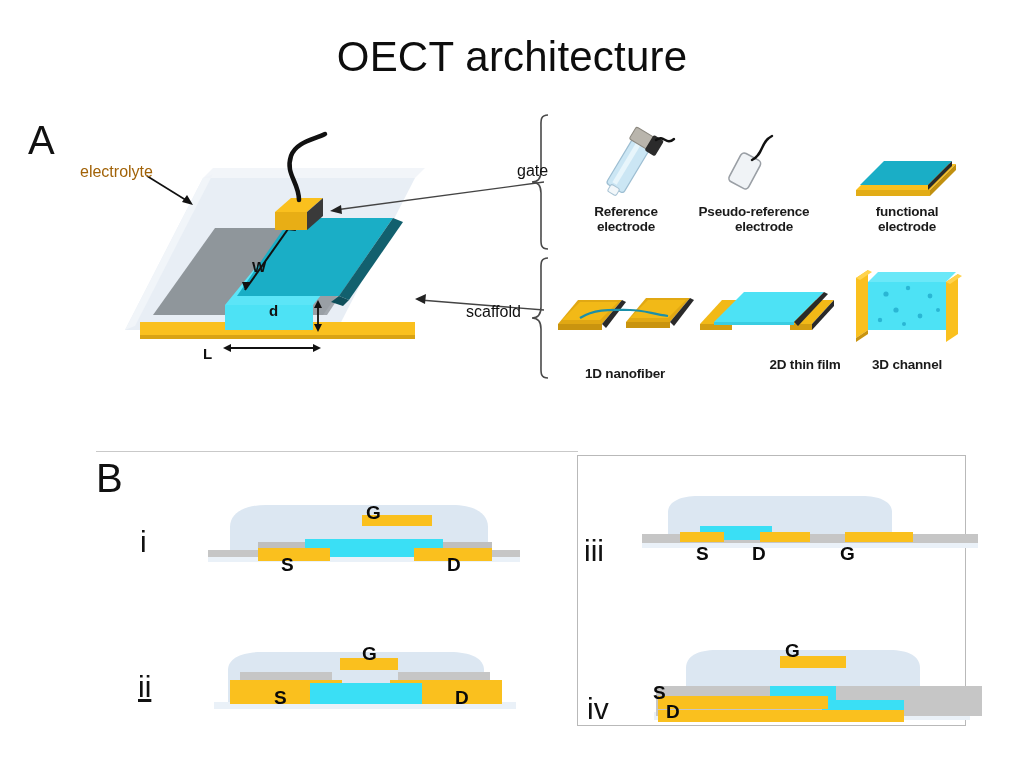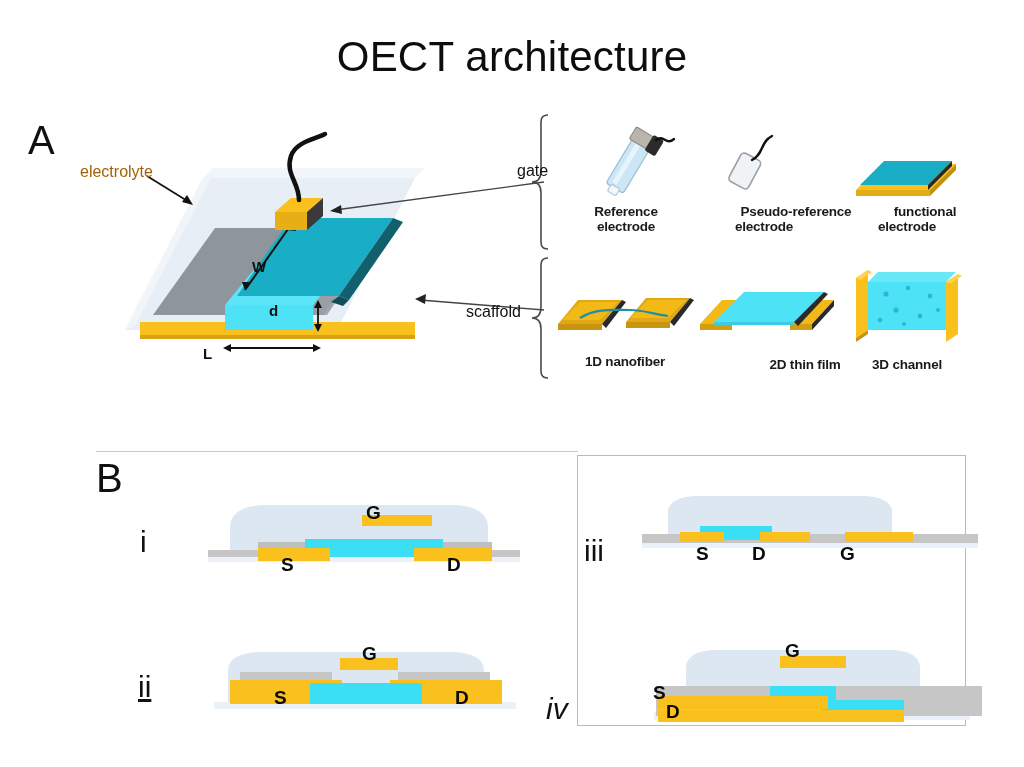--- a/index.html
+++ b/index.html
@@ -144,54 +144,54 @@
   <div class="abs cap" style="left:566px;top:219px;width:120px;">electrode</div>
 
   <div class="abs" style="left:712px;top:132px;width:90px;height:70px;">
     <svg width="90" height="70" viewBox="0 0 90 70">
       <g transform="rotate(28 30 42)">
         <rect x="20" y="22" width="22" height="32" rx="4" fill="#F0F3F6" stroke="#9A9FA5" stroke-width="1.6"></rect>
       </g>
       <path d="M40,28 C52,22 48,10 60,4" stroke="#111" stroke-width="2.4" fill="none" stroke-linecap="round"></path>
     </svg>
   </div>
-  <div class="abs cap" style="left:726px;top:204px;width:140px;text-align:center;">Pseudo-reference</div>
+  <div class="abs cap" style="left:684px;top:204px;width:140px;text-align:center;">Pseudo-reference</div>
   <div class="abs cap" style="left:694px;top:219px;width:140px;">electrode</div>
 
   <div class="abs" style="left:848px;top:148px;width:115px;height:60px;">
     <svg width="115" height="60" viewBox="0 0 115 60">
 
       <polygon points="8,42 34,16 108,16 82,42" fill="#FAC01E"></polygon>
       <polygon points="8,42 82,42 82,48 8,48" fill="#E2AC16"></polygon>
       <polygon points="82,42 108,16 108,22 82,48" fill="#C1900F"></polygon>
 
       <polygon points="12,37 36,13 104,13 80,37" fill="#1AAEC6"></polygon>
       <polygon points="80,37 104,13 104,18 80,42" fill="#2A2A2A"></polygon>
     </svg>
   </div>
-  <div class="abs cap" style="left:866px;top:204px;width:118px;">functional</div>
+  <div class="abs cap" style="left:848px;top:204px;width:118px;">functional</div>
   <div class="abs cap" style="left:848px;top:219px;width:118px;">electrode</div>
 
   <div class="abs" style="left:556px;top:286px;width:140px;height:58px;">
     <svg width="140" height="58" viewBox="0 0 140 58">
 
       <polygon points="2,38 22,14 66,14 46,38" fill="#E1A813"></polygon>
       <polygon points="2,38 46,38 46,44 2,44" fill="#C9940F"></polygon>
       <polygon points="46,38 66,14 70,16 50,42" fill="#2A2A2A"></polygon>
       <polygon points="6,34 24,16 62,16 44,34" fill="#F2B917"></polygon>
 
       <polygon points="70,36 90,12 134,12 114,36" fill="#E1A813"></polygon>
       <polygon points="70,36 114,36 114,42 70,42" fill="#C9940F"></polygon>
       <polygon points="114,36 134,12 138,14 118,40" fill="#2A2A2A"></polygon>
       <polygon points="74,32 92,14 130,14 112,32" fill="#F2B917"></polygon>
 
       <path d="M24,32 C40,22 58,24 74,24 C88,24 96,28 112,30" stroke="#1B8FA8" stroke-width="2.2" fill="none"></path>
     </svg>
   </div>
-  <div class="abs cap" style="left:552px;top:354px;width:146px;">1D nanofiber</div>
+  <div class="abs cap" style="left:552px;top:366px;width:146px;">1D nanofiber</div>
 
   <div class="abs" style="left:698px;top:280px;width:140px;height:62px;">
     <svg width="140" height="62" viewBox="0 0 140 62">
 
       <polygon points="2,44 24,20 56,20 34,44" fill="#F2B917"></polygon>
       <polygon points="2,44 34,44 34,50 2,50" fill="#D49E11"></polygon>
 
       <polygon points="92,44 114,20 136,20 114,44" fill="#F2B917"></polygon>
       <polygon points="92,44 114,44 114,50 92,50" fill="#D49E11"></polygon>
       <polygon points="114,44 136,20 136,26 114,50" fill="#2A2A2A"></polygon>
@@ -300,21 +300,21 @@
 
       <rect x="120" y="40" width="50" height="10" fill="#FAC01E"></rect>
 
       <rect x="205" y="40" width="68" height="10" fill="#FAC01E"></rect>
     </svg>
   </div>
   <div class="abs sdg" style="left:696px;top:544px;">S</div>
   <div class="abs sdg" style="left:752px;top:544px;">D</div>
   <div class="abs sdg" style="left:840px;top:544px;">G</div>
 
-  <div class="abs roman" style="left:546px;top:694px;font-style:italic;">iv</div>
+  <div class="abs roman" style="left:587px;top:694px;">iv</div>
 
   <div class="abs" style="left:640px;top:640px;width:340px;height:90px;">
     <svg width="340" height="90" viewBox="0 0 340 90">
 
       <path d="M46,52 L46,28 C46,16 58,10 76,10 L250,10 C268,10 280,16 280,28 L280,52 Z" fill="#DCE7F2"></path>
 
       <rect x="14" y="72" width="316" height="8" fill="#EAF1F8"></rect>
 
       <rect x="258" y="46" width="84" height="30" fill="#C6C6C6"></rect>
 

